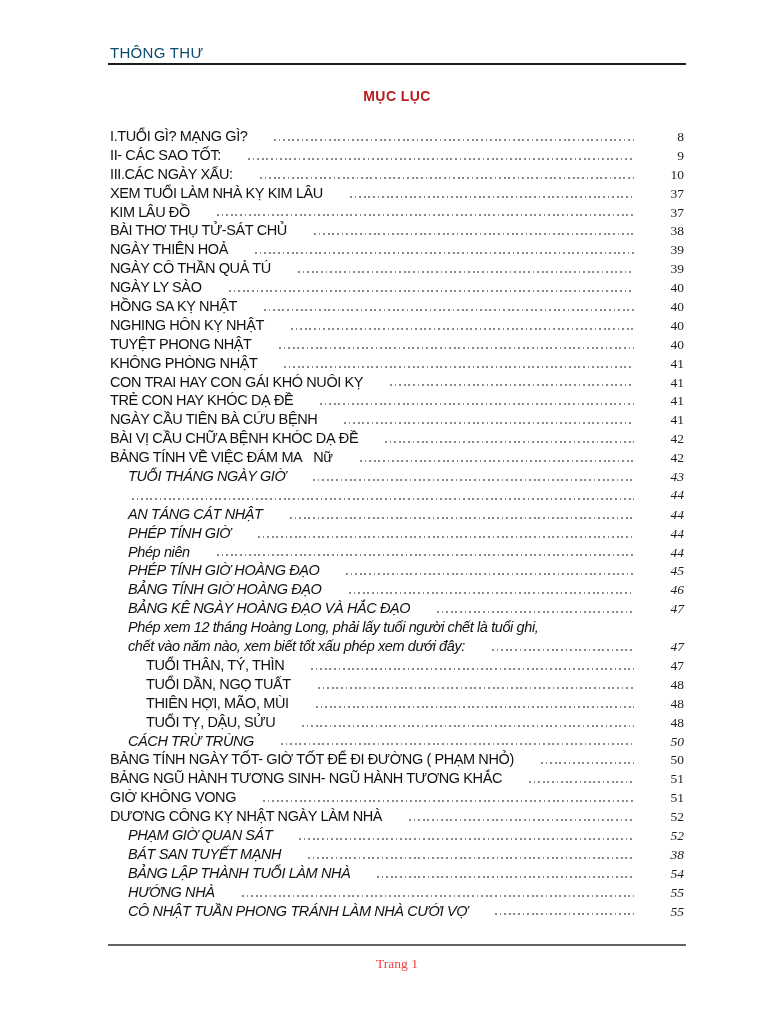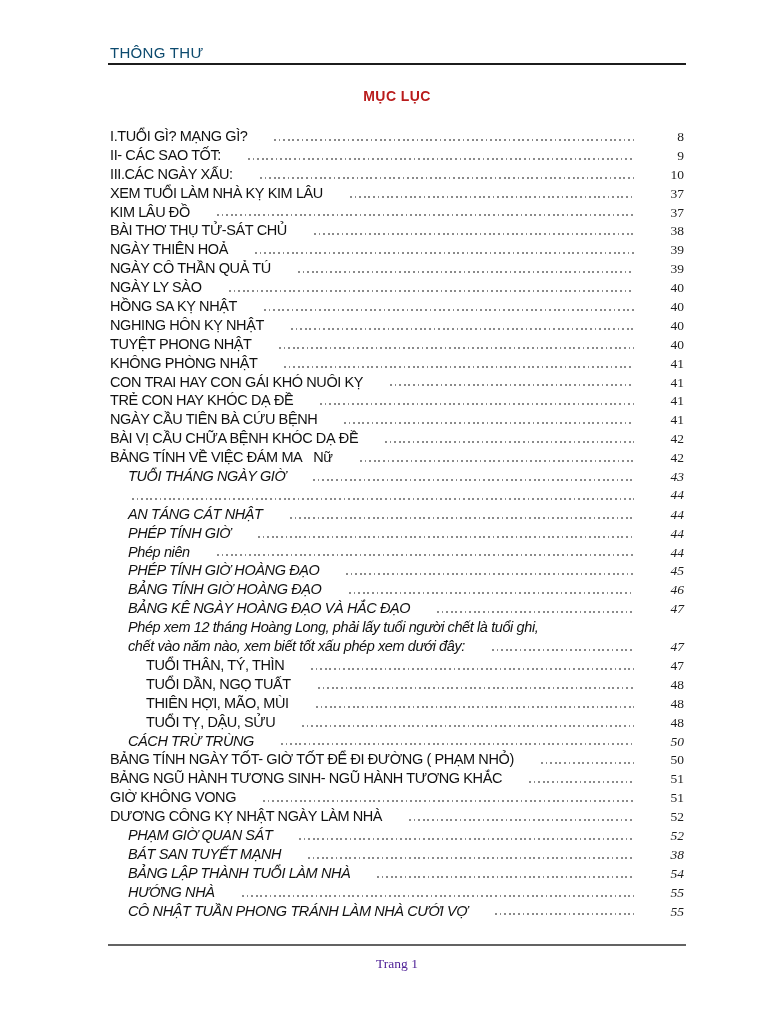--- a/index.html
+++ b/index.html
@@ -76,21 +76,21 @@
     width: 578px; height: 0;
     border-top: 2px solid #636363;
   }
   .footer-text {
     position: absolute;
     top: 956px; left: 108px;
     width: 578px;
     text-align: center;
     font-family: "Liberation Serif", serif;
     font-size: 13.5px;
-    color: #4c1d95;
+    color: #ef4444;
   }
 </style>
 </head>
 <body>
 
 <div>
   <div class="header-text">THÔNG THƯ</div>
   <div class="header-rule"></div>
   <div class="page-title">MỤC LỤC</div>
 

